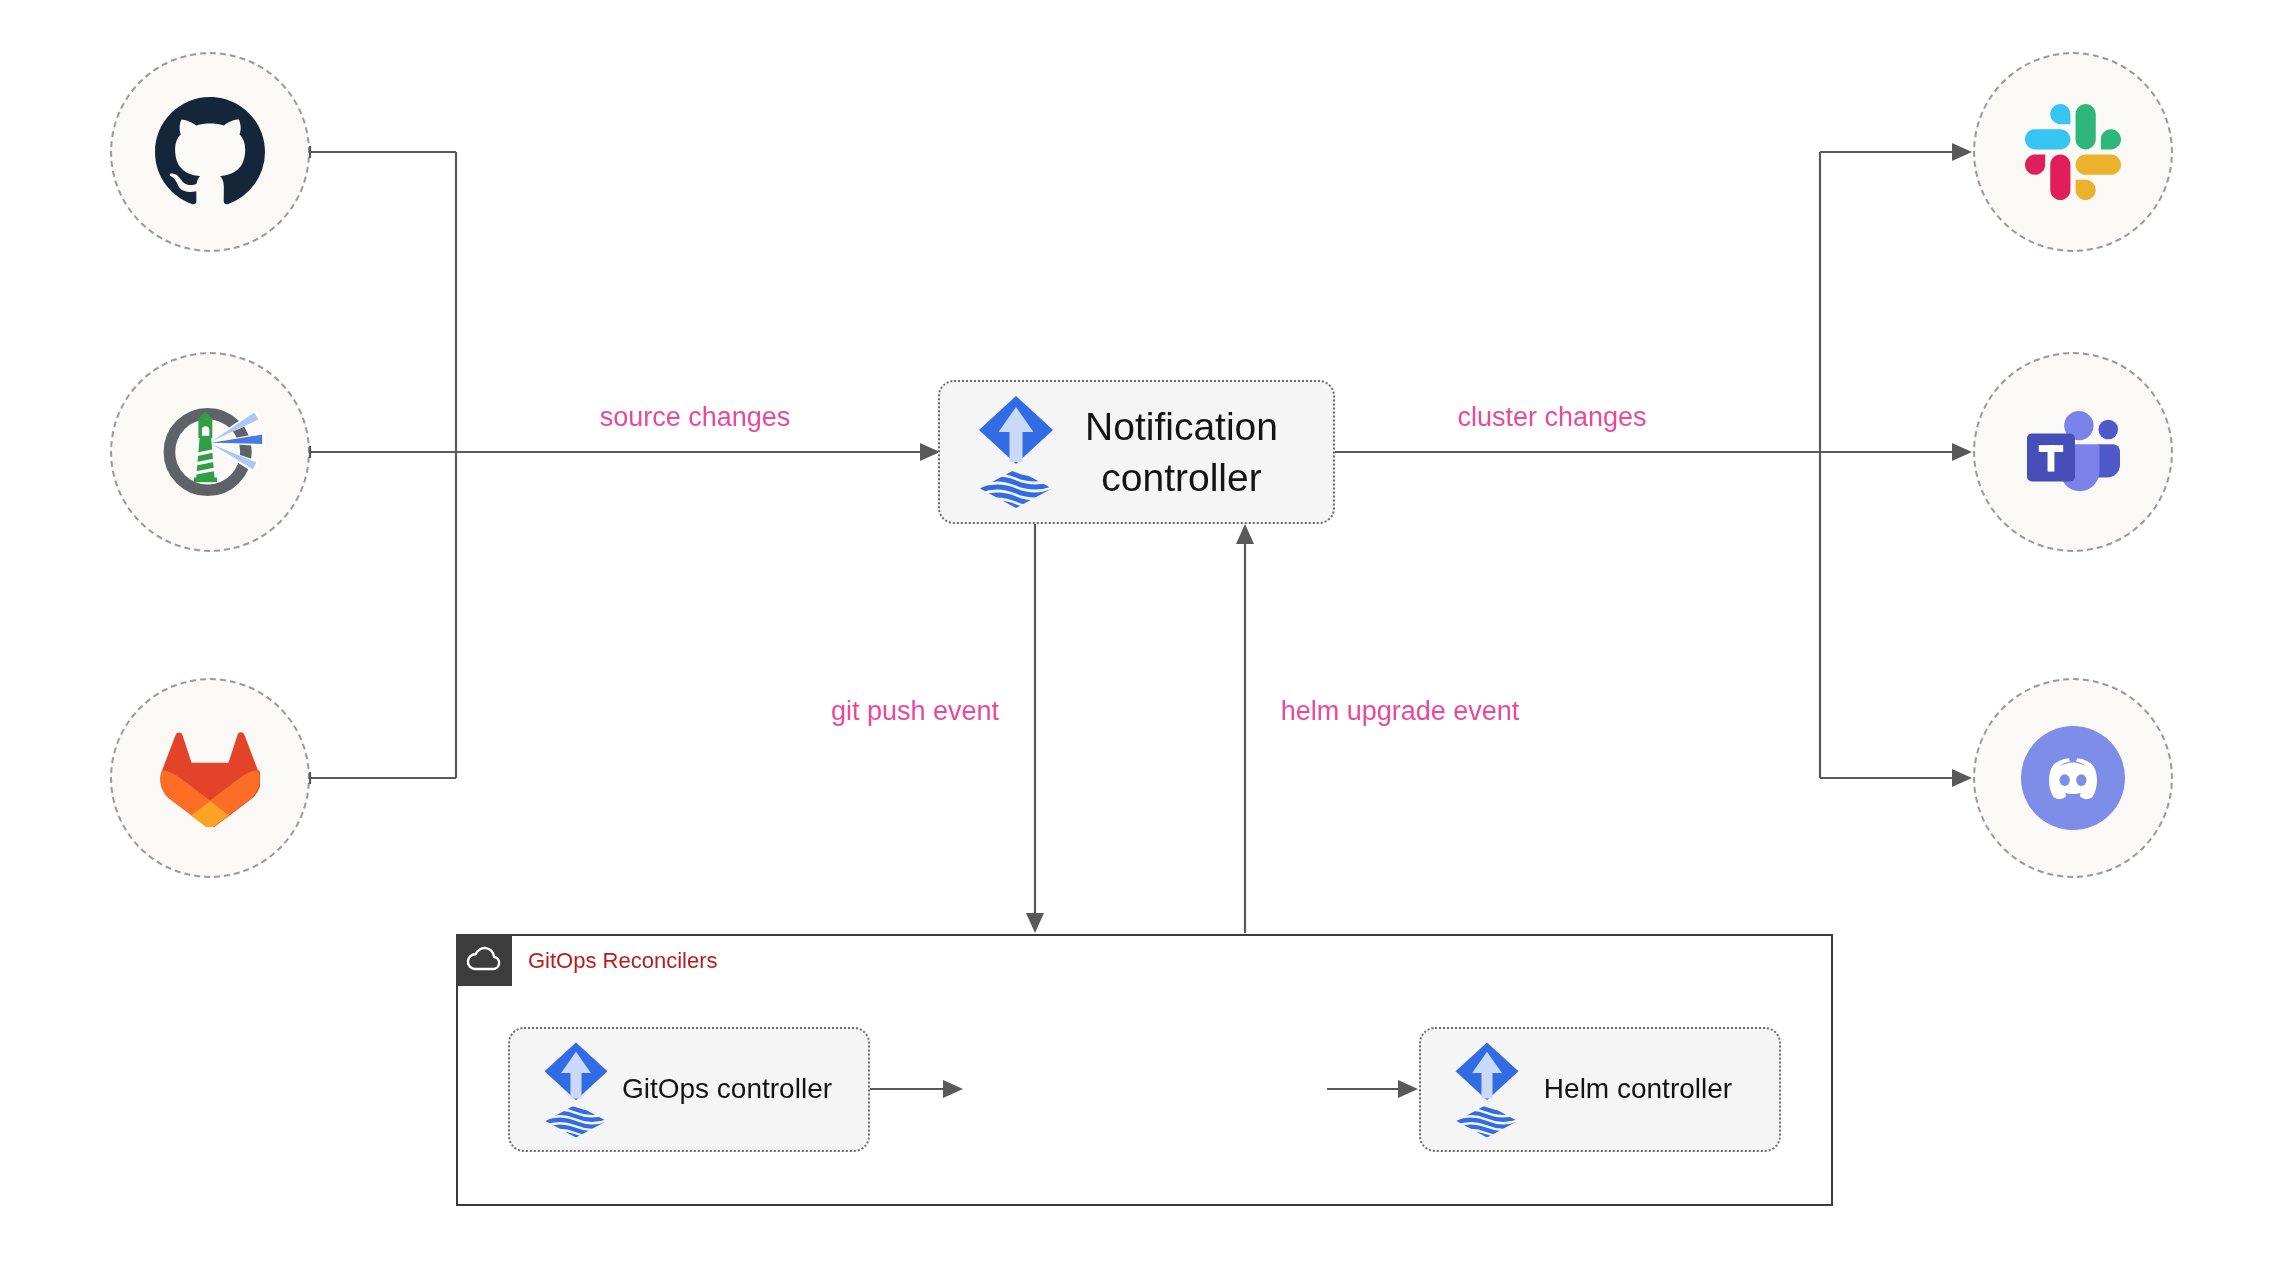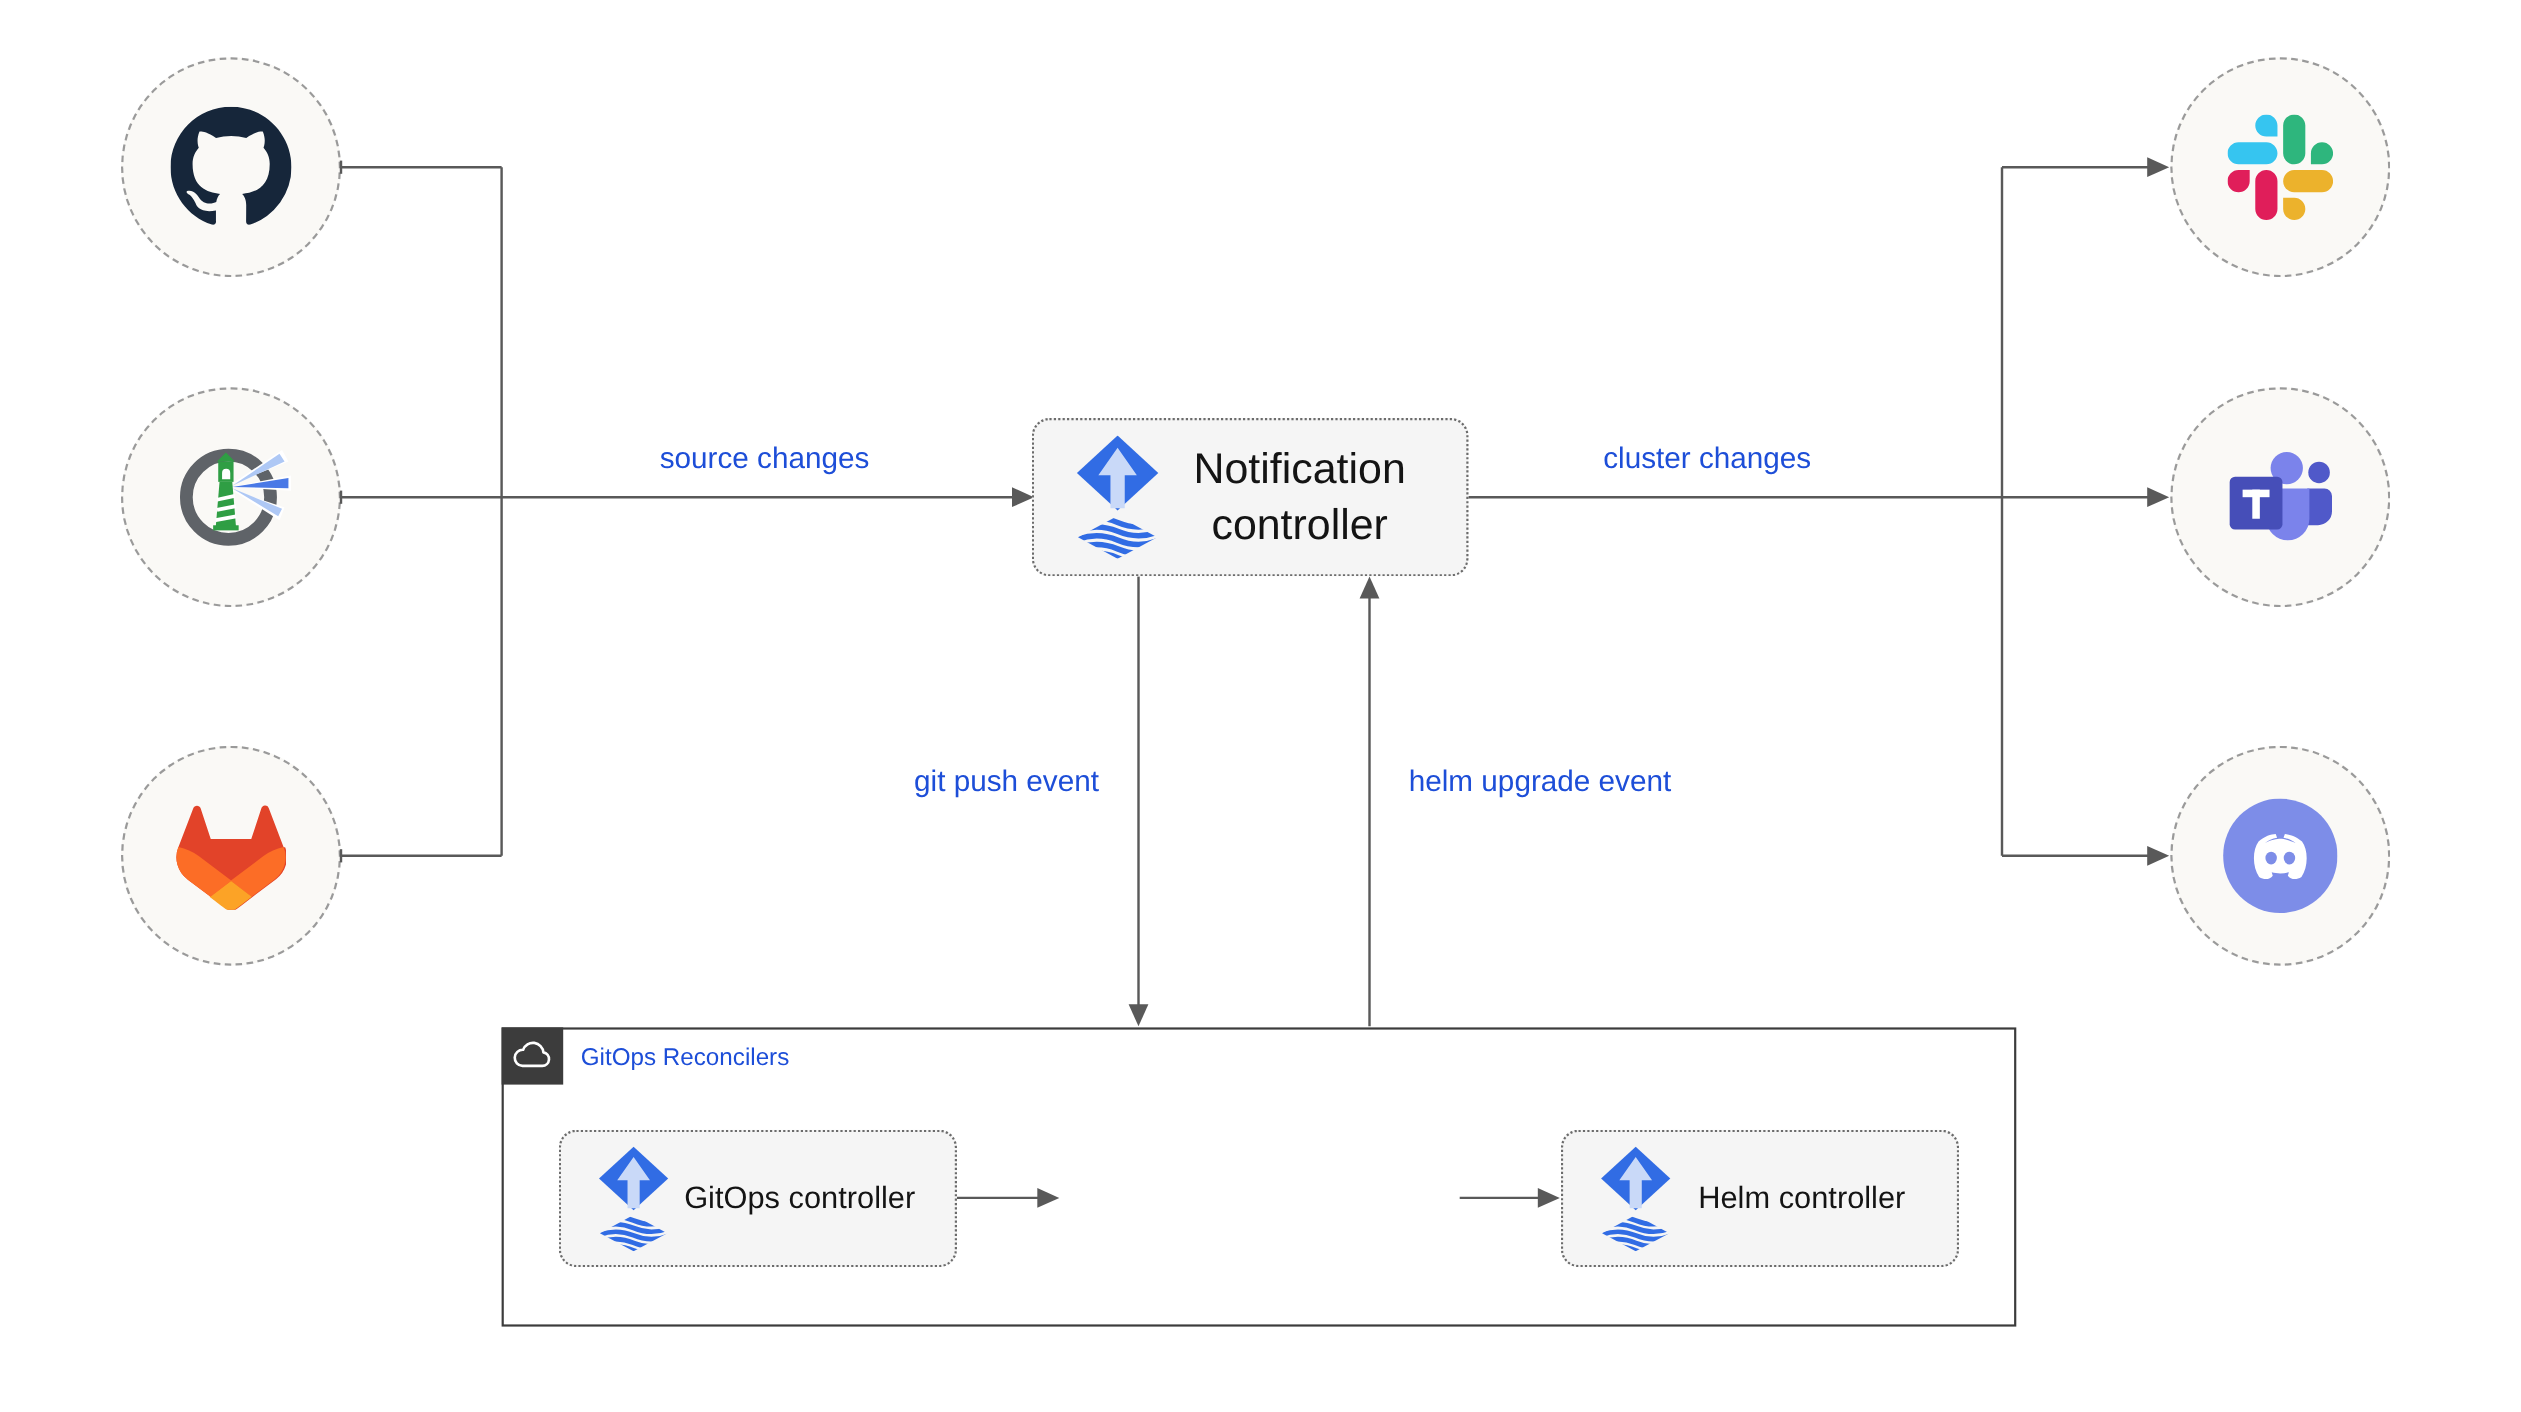--- a/index.html
+++ b/index.html
@@ -34,26 +34,26 @@
   
   #gitops-container{
     position:absolute;left:456px;top:934px;width:1377px;height:272px;
     border:2px solid #3c3c3c;box-sizing:border-box;background:#ffffff;z-index:1;
   }
   #gitops-chip{
     position:absolute;left:-2px;top:-2px;width:56px;height:52px;background:#3c3c3c;
     display:flex;align-items:center;justify-content:center;
   }
   #gitops-label{
-    position:absolute;left:70px;top:12px;font-size:22px;color:#1d4ed8;white-space:nowrap;
+    position:absolute;left:70px;top:12px;font-size:22px;color:#b91c1c;white-space:nowrap;
   }
   
   .edge-label{
     position:absolute;transform:translate(-50%,-50%);white-space:nowrap;
-    font-size:27px;color:#1d4ed8;z-index:4;background:transparent;
+    font-size:27px;color:#ec4899;z-index:4;background:transparent;
   }
   #wires{position:absolute;left:0;top:0;z-index:2;}
   .icon{display:flex;align-items:center;justify-content:center;}
 </style>
 </head>
 <body>
 
 <div id="canvas">
 
   <svg id="wires" width="2292" height="1284">

